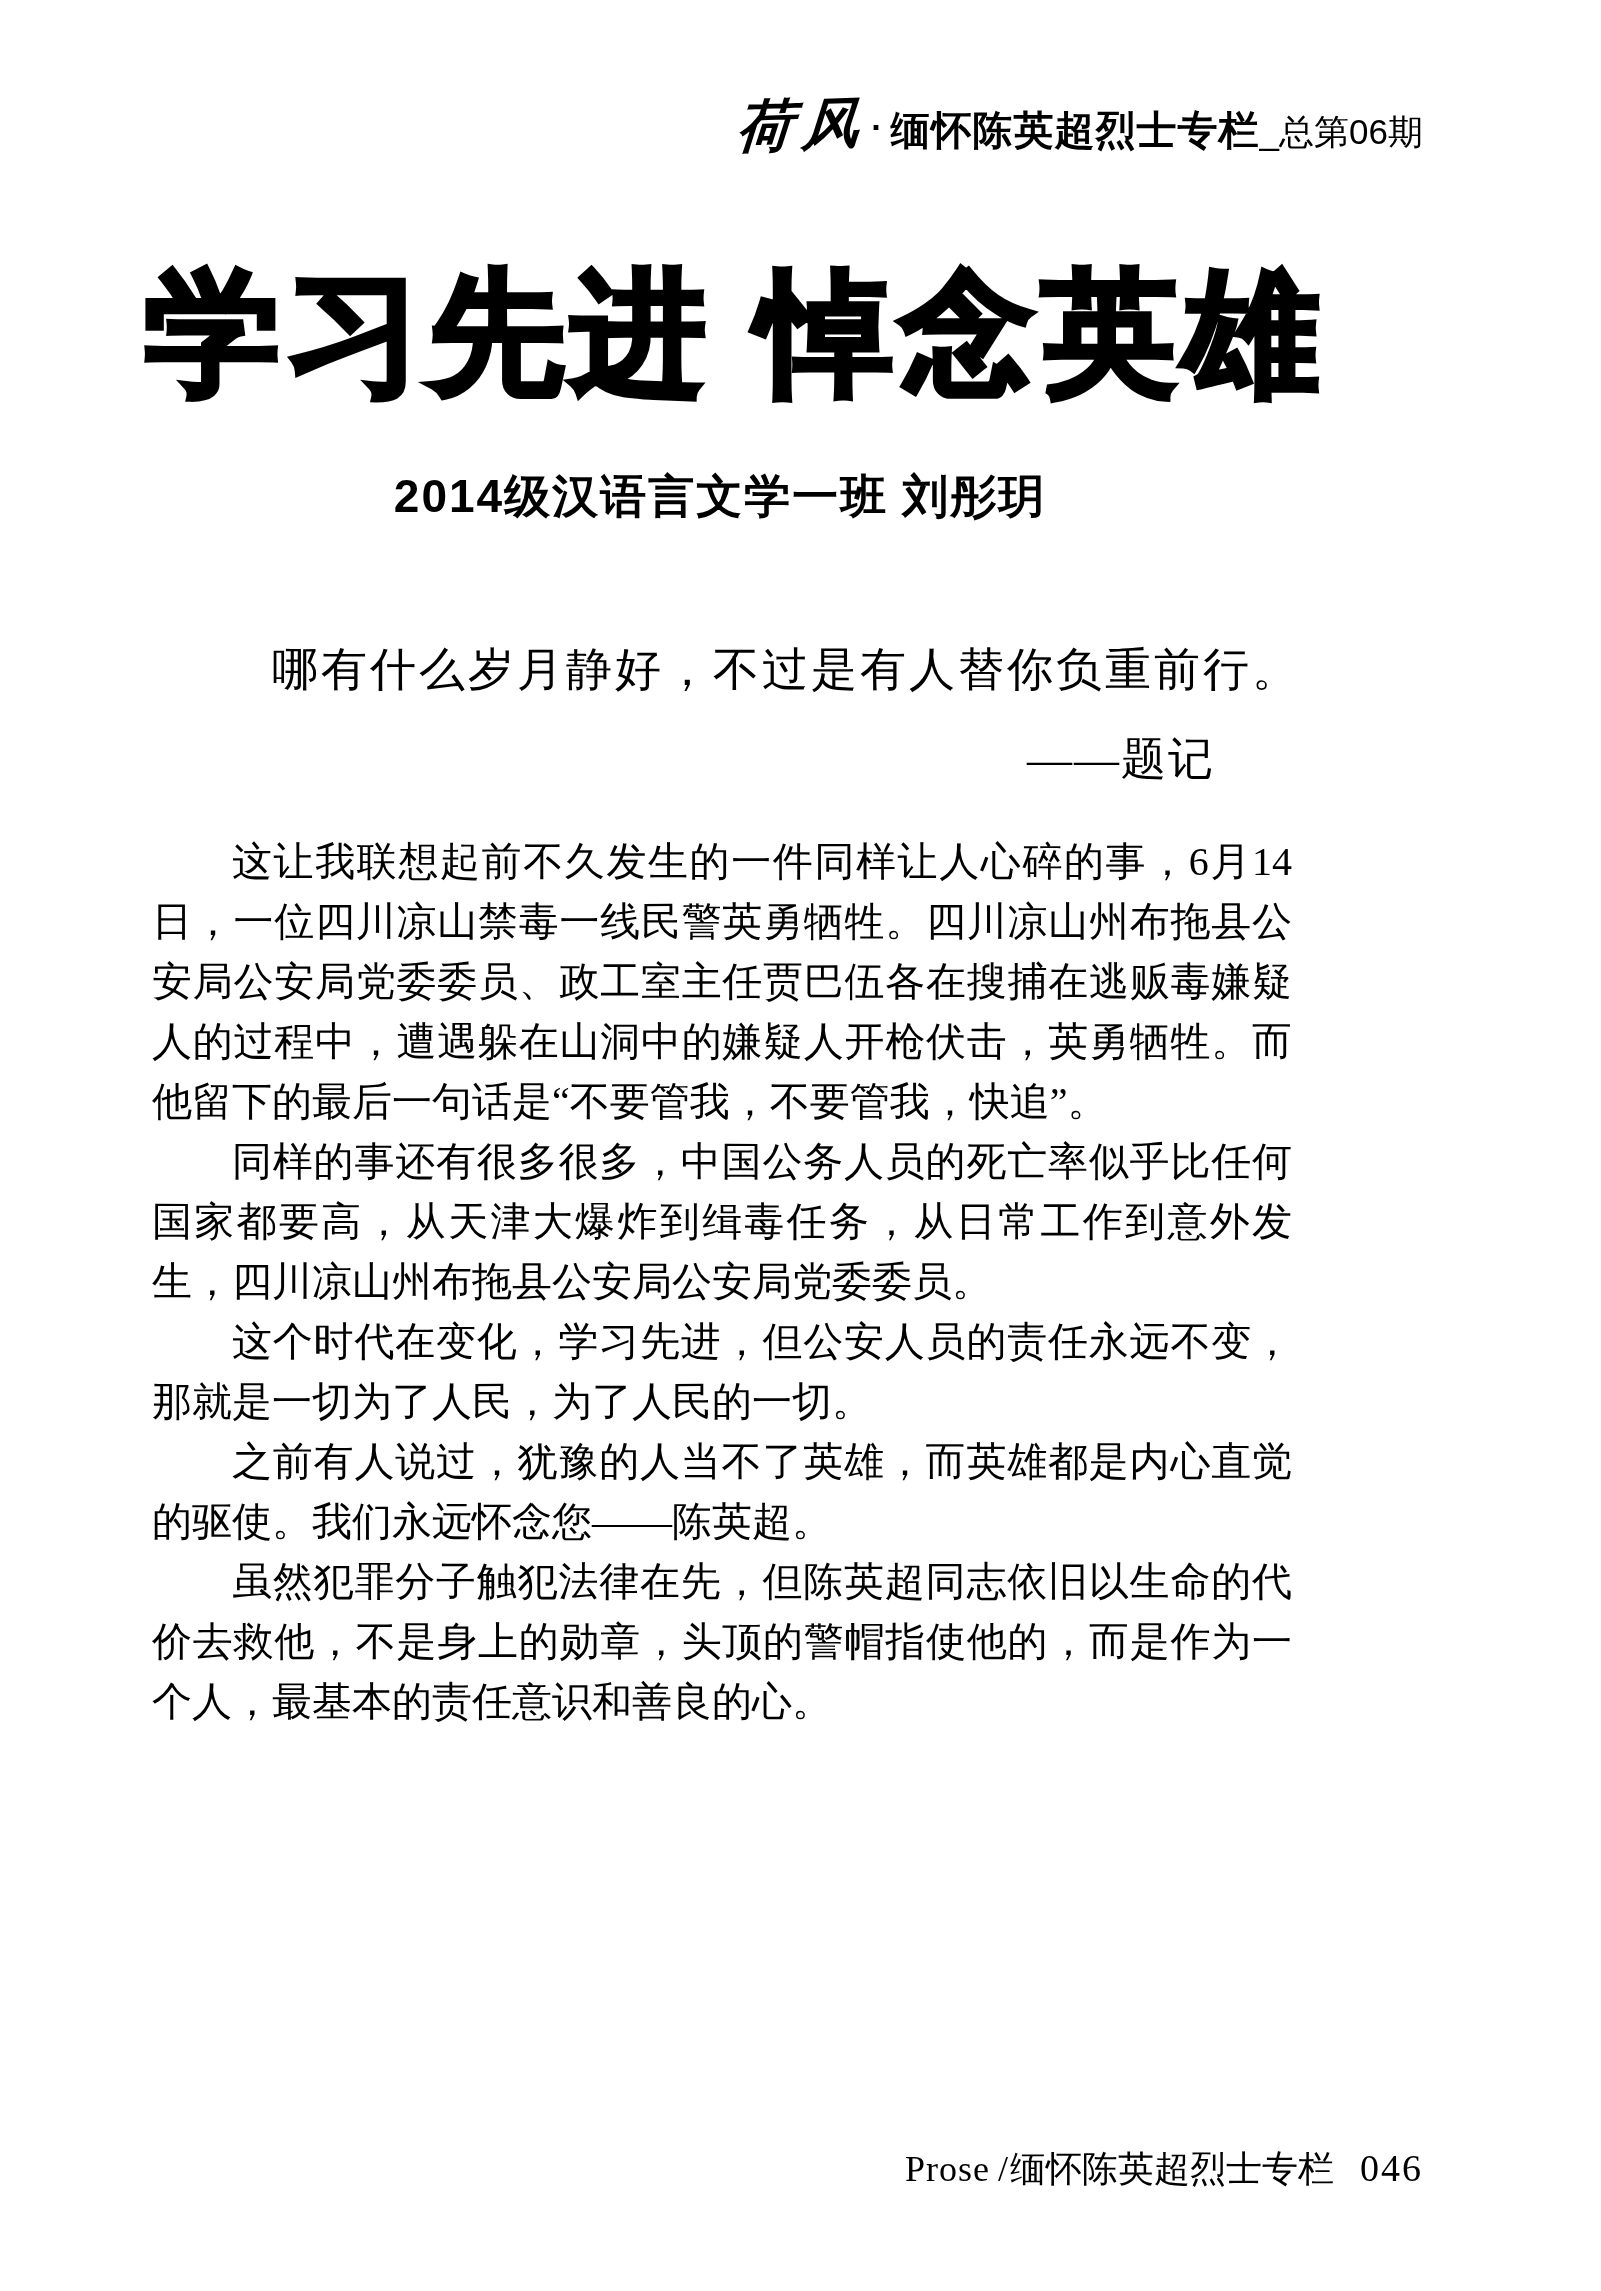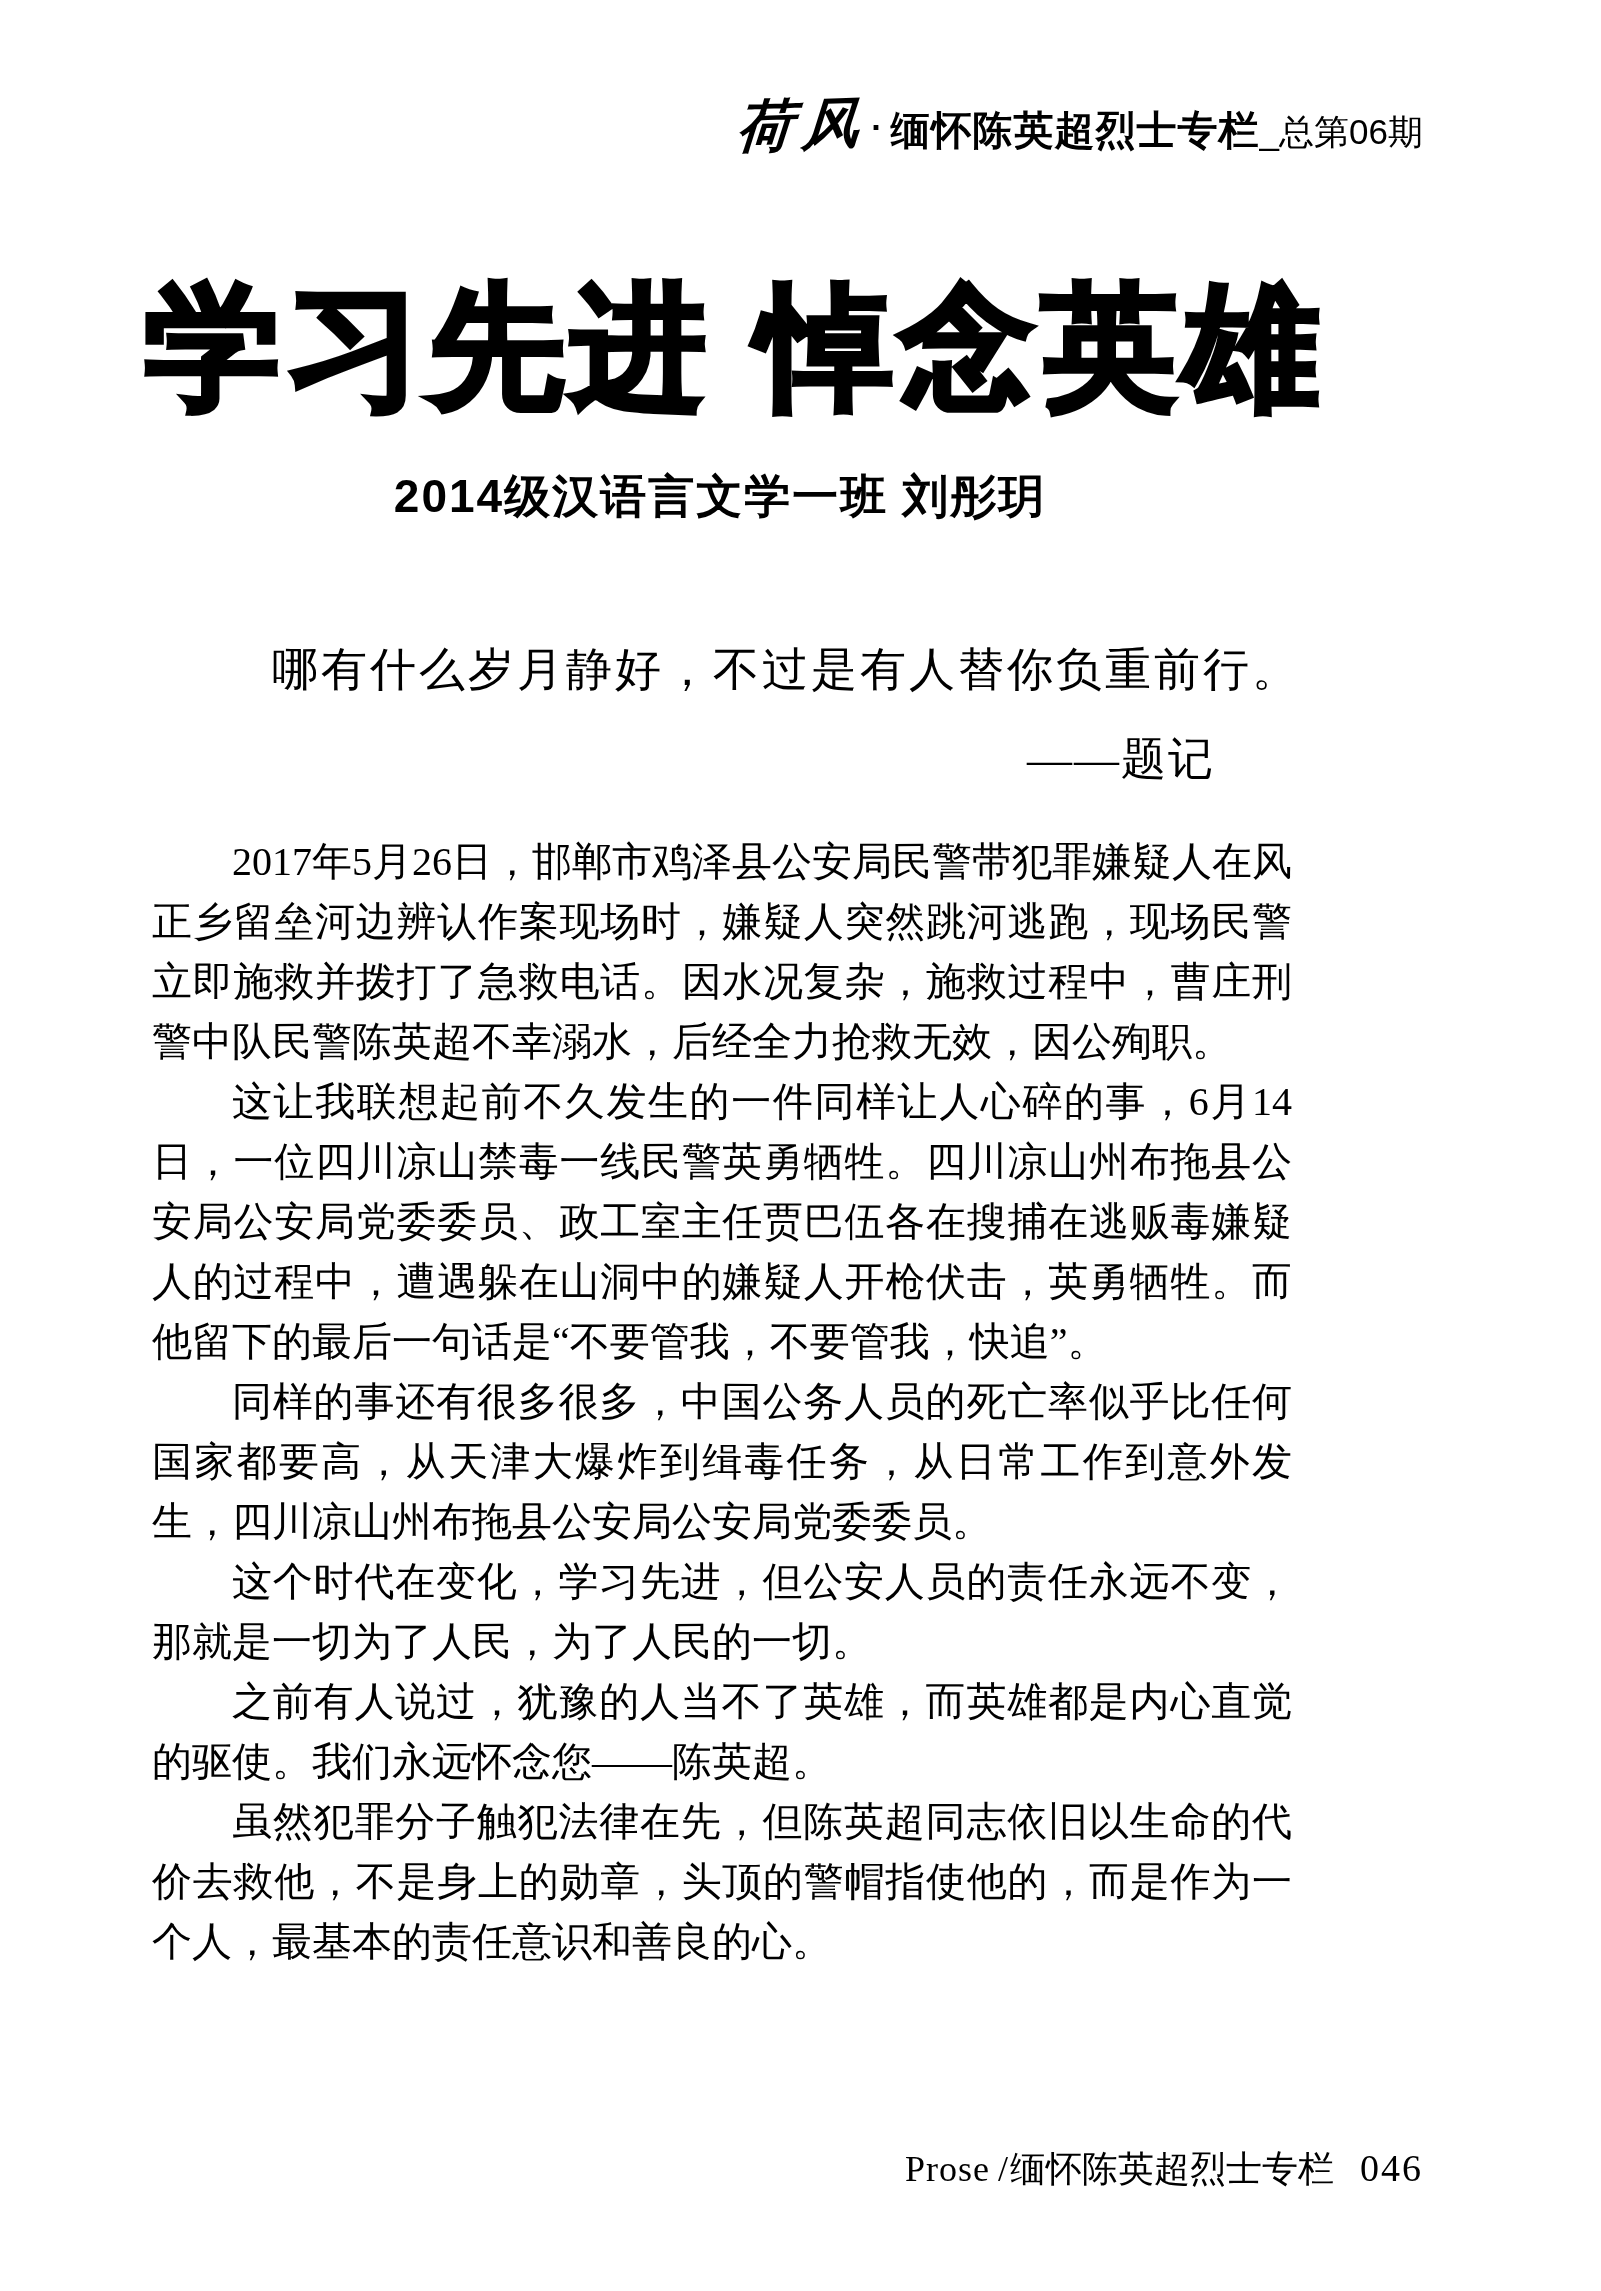--- a/index.html
+++ b/index.html
@@ -39,21 +39,21 @@
     margin-bottom:2px;
   }
   .masthead .issue{
     font-family:"Liberation Sans","DejaVu Sans",sans-serif;
     font-weight:400;font-size:35px;line-height:1;
     margin-bottom:3px;
   }
 
   
   .title{
-    position:absolute;top:268px;left:145px;margin:0;
+    position:absolute;top:254px;left:145px;margin:0;
     font-family:"Liberation Sans","DejaVu Sans",sans-serif;
     font-weight:900;
     font-size:135px;line-height:1.18;
     letter-spacing:7px;
     white-space:nowrap;
     -webkit-text-stroke:5px #000;
   }
 
   
   .byline{
@@ -122,21 +122,20 @@
   <h1 class="title">学习先进 悼念英雄</h1>
 
   <div class="byline">
     <span>2014级汉语言文学一班</span><span class="author">刘彤玥</span>
   </div>
 
   <div class="epigraph">哪有什么岁月静好，不过是有人替你负重前行。</div>
   <div class="epigraph-attr">——题记</div>
 
   <main class="article-body">
-    <p>2017年5月26日，邯郸市鸡泽县公安局民警带犯罪嫌疑人在风正乡留垒河边辨认作案现场时，嫌疑人突然跳河逃跑，现场民警立即施救并拨打了急救电话。因水况复杂，施救过程中，曹庄刑警中队民警陈英超不幸溺水，后经全力抢救无效，因公殉职。</p>
     <p>这让我联想起前不久发生的一件同样让人心碎的事，6月14日，一位四川凉山禁毒一线民警英勇牺牲。四川凉山州布拖县公安局公安局党委委员、政工室主任贾巴伍各在搜捕在逃贩毒嫌疑人的过程中，遭遇躲在山洞中的嫌疑人开枪伏击，英勇牺牲。而他留下的最后一句话是“不要管我，不要管我，快追”。</p>
     <p>同样的事还有很多很多，中国公务人员的死亡率似乎比任何国家都要高，从天津大爆炸到缉毒任务，从日常工作到意外发生，四川凉山州布拖县公安局公安局党委委员。</p>
     <p>这个时代在变化，学习先进，但公安人员的责任永远不变，那就是一切为了人民，为了人民的一切。</p>
     <p>之前有人说过，犹豫的人当不了英雄，而英雄都是内心直觉的驱使。我们永远怀念您——陈英超。</p>
     <p>虽然犯罪分子触犯法律在先，但陈英超同志依旧以生命的代价去救他，不是身上的勋章，头顶的警帽指使他的，而是作为一个人，最基本的责任意识和善良的心。</p>
   </main>
 
   <footer class="pagefooter">
     <span class="prose">Prose</span>
     <span class="sep">/</span>

